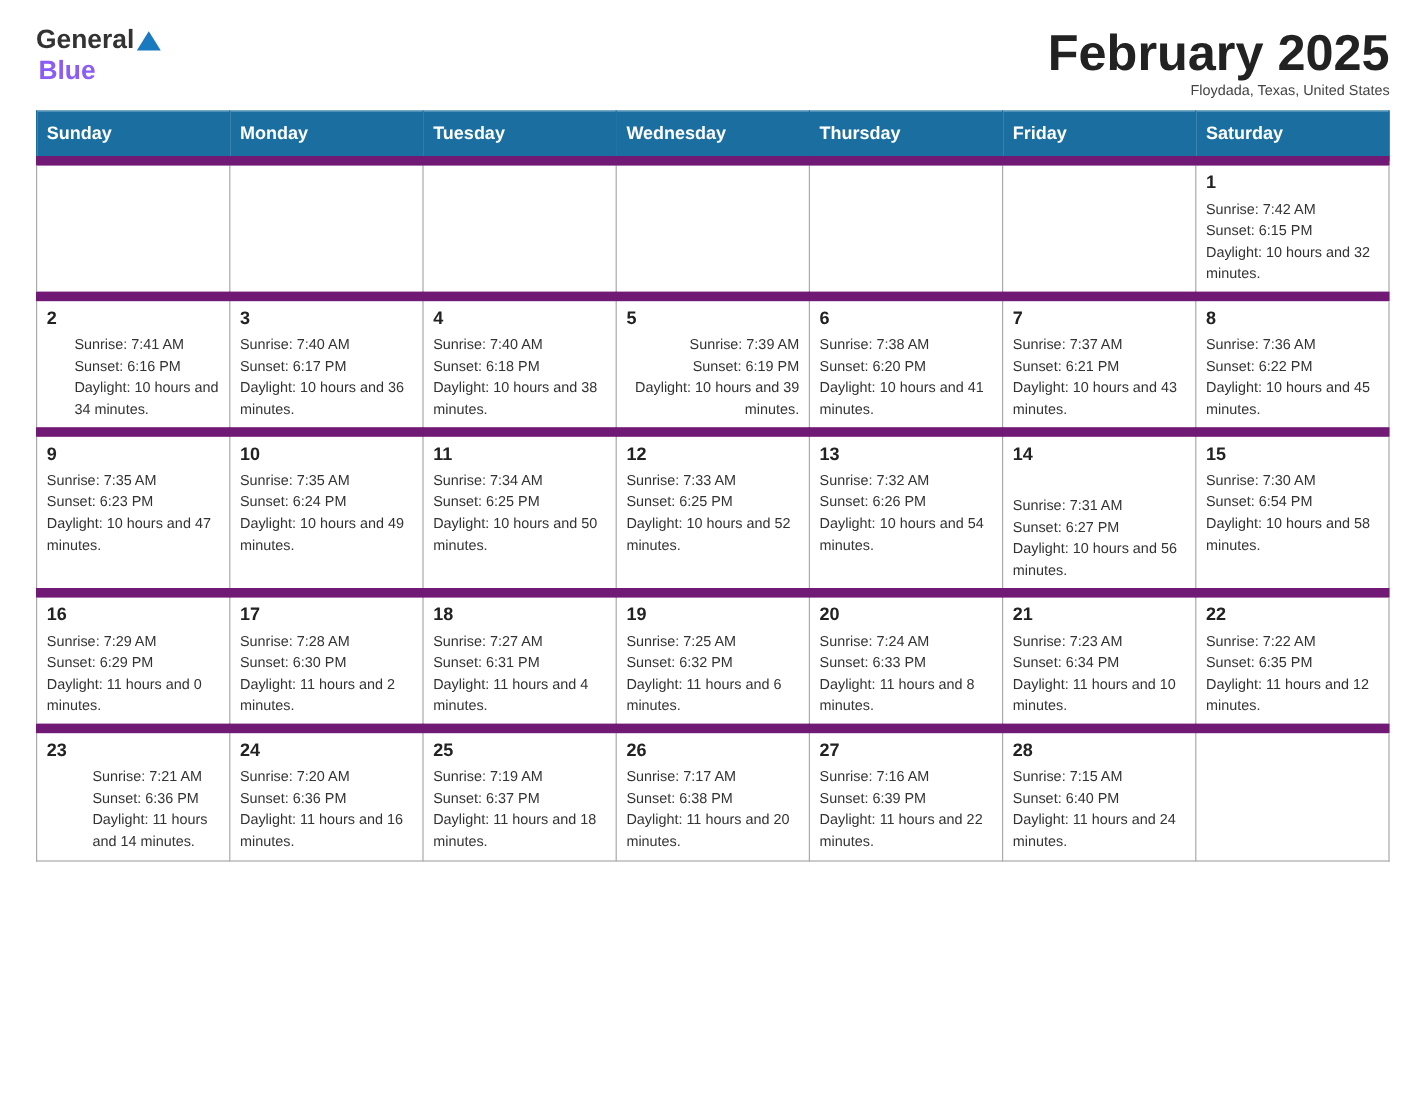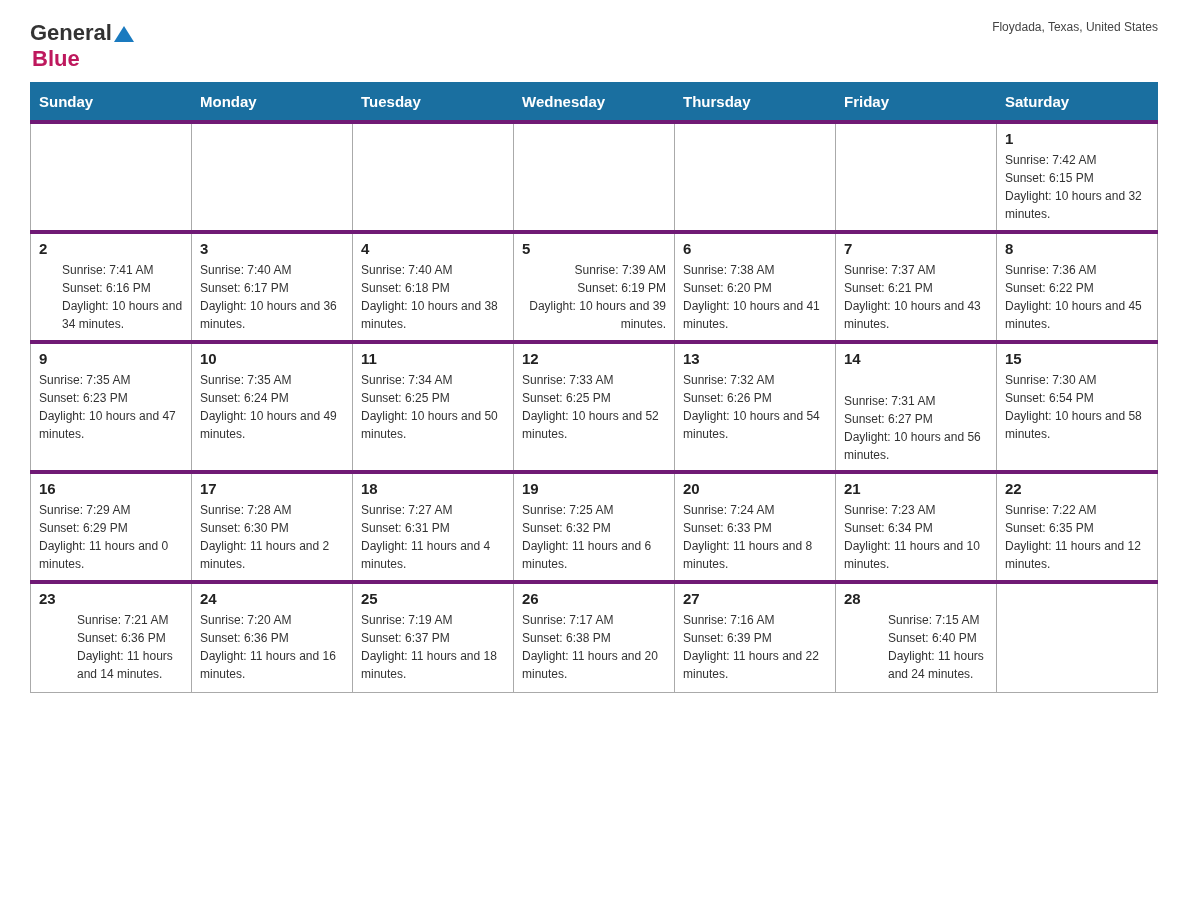--- a/index.html
+++ b/index.html
@@ -17,21 +17,21 @@
       margin-bottom: 10px;
     }
     .logo-text-general {
       font-size: 22px;
       font-weight: bold;
       color: #333;
     }
     .logo-text-blue {
       font-size: 22px;
       font-weight: bold;
-      color: #be185d;
+      color: #8b5cf6;
     }
     .logo-wrapper {
       display: flex;
       flex-direction: column;
       align-items: flex-start;
       text-align: center;
     }
     .logo-row1 {
       display: flex;
       align-items: center;
@@ -84,21 +84,21 @@
     }
     .day-info {
       font-size: 12px;
       line-height: 1.5;
       color: #333;
     }
     .empty-cell {
       background: #fff;
     }
     .calendar tr {
-      border-bottom: 4px solid #701a75;
+      border-bottom: 8px solid #701a75;
     }
     .calendar tbody tr:last-child {
       border-bottom: none;
     }
   </style>
 </head>
 <body>
 
 <div class="header">
   <div class="logo-wrapper">
@@ -107,20 +107,21 @@
 
       <svg width="20" height="20" viewBox="0 0 20 20" style="margin-left:2px;margin-top:2px;">
         <polygon points="10,2 20,18 0,18" fill="#1a7abf"></polygon>
       </svg>
     </div>
     <div class="logo-row2">
       <span class="logo-text-blue" style="margin-left:2px;">Blue</span>
     </div>
   </div>
   <div class="title-section">
+    <div class="month-title">February 2025</div>
     <div class="location-title">Floydada, Texas, United States</div>
   </div>
 </div>
 
 <table class="calendar">
   <thead>
     <tr>
     <th>Sunday</th>
         <th>Monday</th>
         <th>Tuesday</th>
@@ -303,20 +304,20 @@
 Daylight: 11 hours and 20 minutes.</div>
         </td>
         <td>
           <div class="day-number">27</div>
           <div class="day-info" style="white-space: pre-line;">Sunrise: 7:16 AM
 Sunset: 6:39 PM
 Daylight: 11 hours and 22 minutes.</div>
         </td>
         <td>
           <div class="day-number">28</div>
-          <div class="day-info" style="white-space: pre-line; margin-left: 44px;">Sunrise: 7:15 AM
+          <div class="day-info" style="white-space: pre-line;">Sunrise: 7:15 AM
 Sunset: 6:40 PM
 Daylight: 11 hours and 24 minutes.</div>
         </td>
         <td class="empty-cell"></td>
       </tr>
     </tbody>
 </table>
 
 </body></html>

